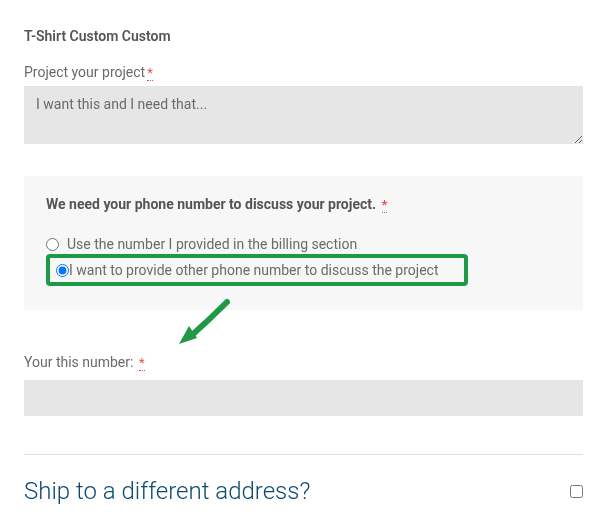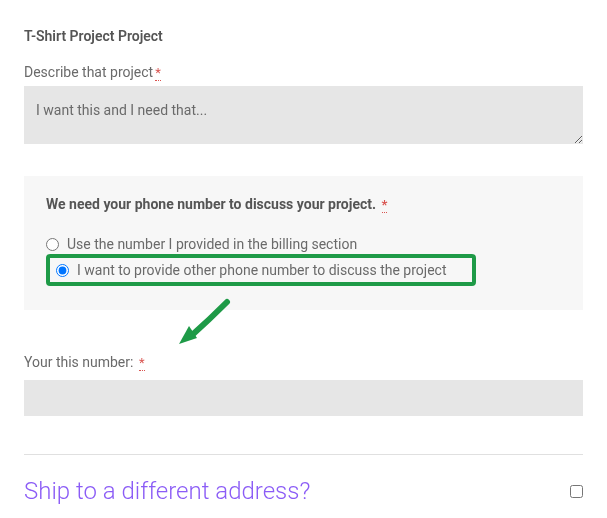--- a/index.html
+++ b/index.html
@@ -29,21 +29,21 @@
     margin-left: 2px;
     cursor: help;
     font-size: 13px;
   }
   .textarea-input {
     width: 100%;
     height: 58px;
     background: #e6e6e6;
     border: none;
     resize: both;
-    padding: 16px 12px;
+    padding: 10px 12px;
     font-family: inherit;
     font-size: 14px;
     color: #6a6a6a;
     overflow: auto;
   }
   .radio-section {
     background: #f7f7f7;
     margin-top: 28px;
     padding: 20px 22px 24px 22px;
     position: relative;
@@ -68,21 +68,20 @@
     width: 13px;
     height: 13px;
     cursor: pointer;
   }
   .highlight-box {
     border: 4px solid #1e9a47;
     border-radius: 4px;
     padding: 4px 26px 4px 6px;
     display: inline-flex;
     align-items: center;
-    gap: 8px;
     font-size: 14px;
     color: #6a6a6a;
   }
   .arrow-wrap {
     position: absolute;
     left: 175px;
     top: 298px;
     z-index: 2;
     pointer-events: none;
   }
@@ -107,40 +106,40 @@
     margin-bottom: 22px;
   }
   .ship-row {
     display: flex;
     align-items: center;
     justify-content: space-between;
   }
   .ship-heading {
     font-size: 24px;
     font-weight: 300;
-    color: #8b5cf6;
+    color: #0c4a6e;
     text-align: right;
   }
   .ship-check {
     width: 13px;
     height: 13px;
     cursor: pointer;
   }
 </style>
 </head>
 <body>
 
 
 
 
-<div class="section-title">T-Shirt Project Project</div>
+<div class="section-title">T-Shirt Custom Custom</div>
 
 
 <label class="field-label">
-  <span>Describe that project</span><span class="required">*</span>
+  <span>Project your project</span><span class="required">*</span>
 </label>
 <textarea class="textarea-input" style="">I want this and I need that...</textarea>
 
 
 <div class="radio-section">
   <div class="radio-heading">
     <span>We need your phone number to discuss your project.</span>
     <span class="required">*</span>
   </div>
 

